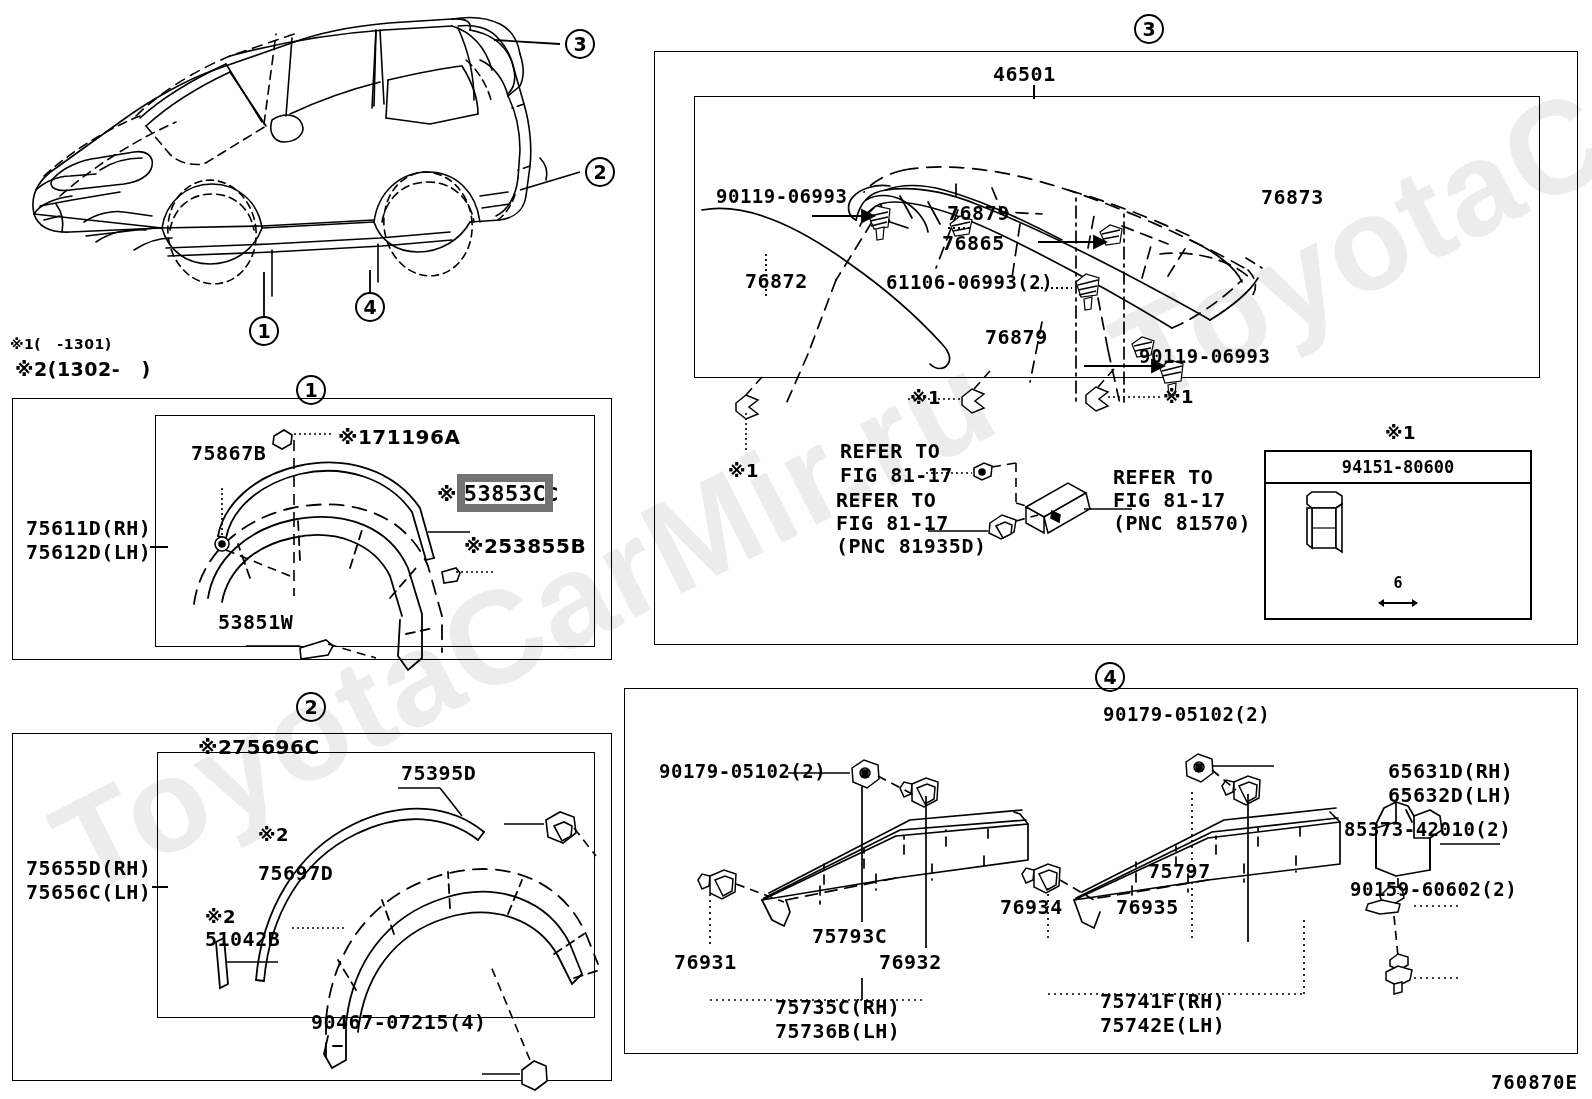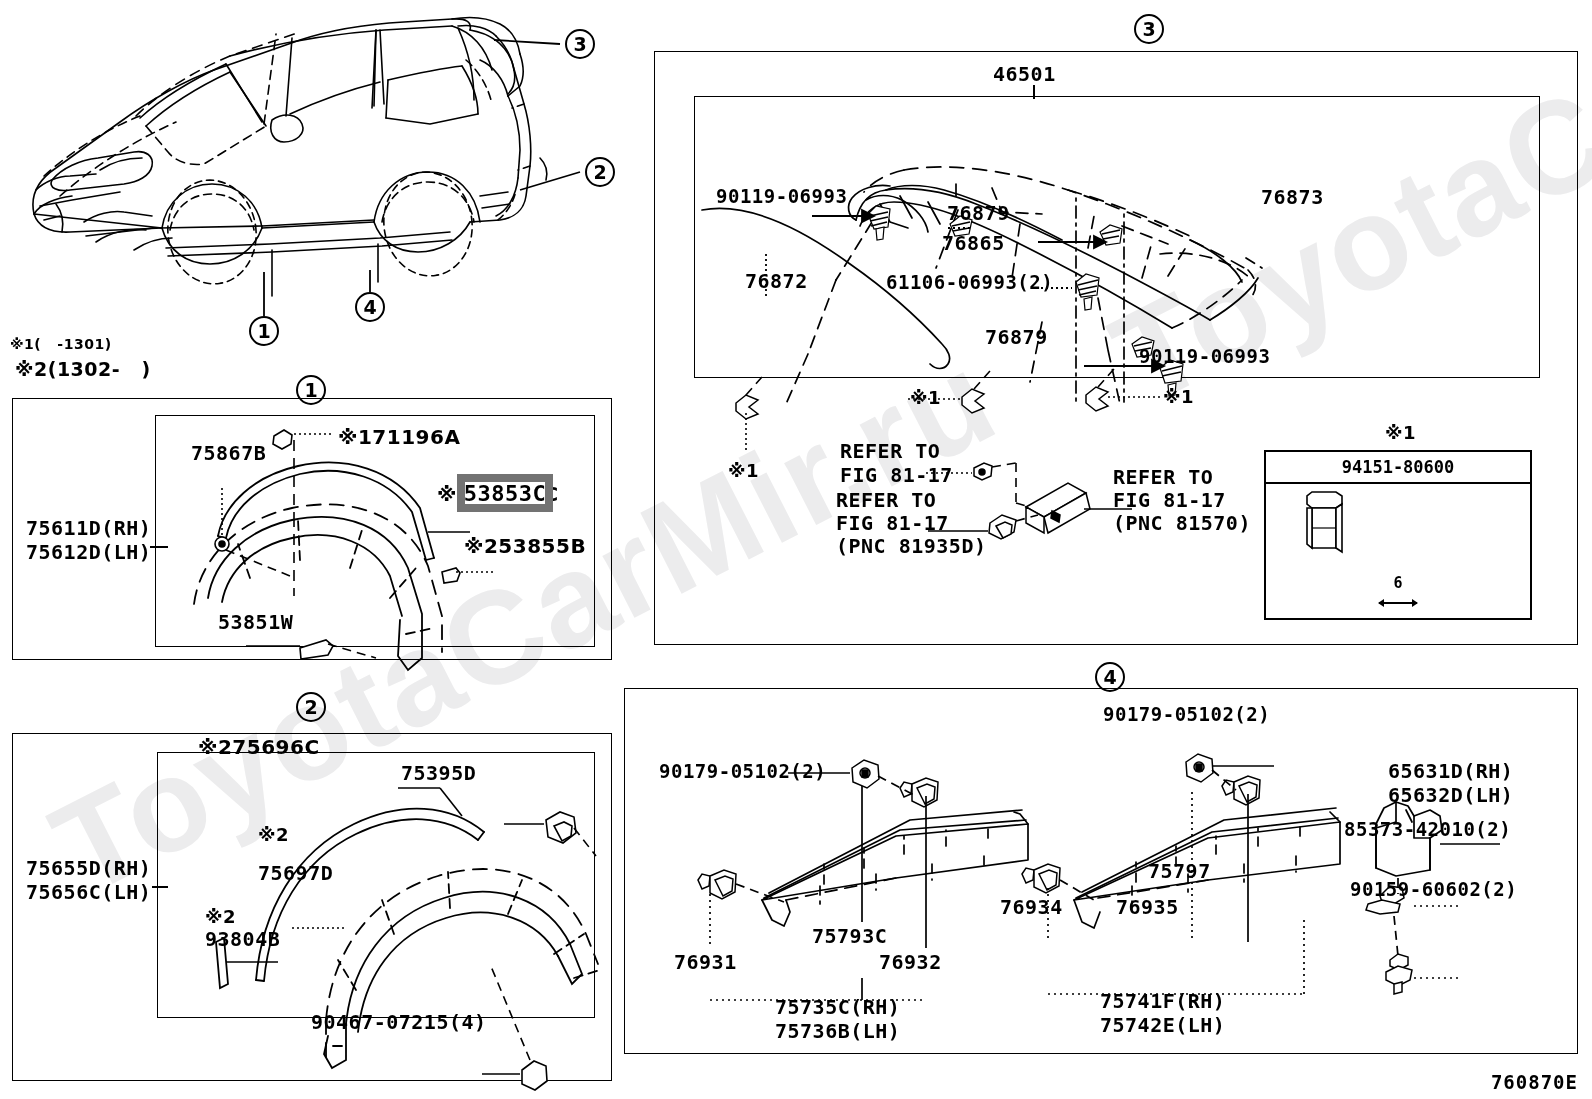--- a/index.html
+++ b/index.html
@@ -273,21 +273,21 @@
       <line x1="380" y1="312" x2="340" y2="216" stroke-dasharray="9 6"></line>
       <line x1="332" y1="326" x2="370" y2="326"></line>
     </g>
   </svg>
 
   <div class="lbl kome" style="left:198px;top:736px;text-align:right;">※275696C</div>
   <div class="lbl" style="left:401px;top:762px;">75395D</div>
   <div class="lbl kome" style="left:258px;top:824px;font-size:18px;">※2</div>
   <div class="lbl" style="left:258px;top:862px;">75697D</div>
   <div class="lbl kome" style="left:205px;top:906px;font-size:18px;">※2</div>
-  <div class="lbl" style="left:205px;top:928px;">93804B</div>
+  <div class="lbl" style="left:205px;top:928px;">51042B</div>
   <div class="lbl" style="left:311px;top:1011px;">90467-07215(4)</div>
 
   <div class="circ" style="left:1134px;top:14px;">3</div>
   <div class="box" style="left:654px;top:51px;width:924px;height:594px;"></div>
   <div class="box" style="left:694px;top:96px;width:846px;height:282px;"></div>
 
   <div class="lbl" style="left:993px;top:63px;">46501</div>
   <div class="ln lnv" style="left:1033px;top:85px;height:14px;"></div>
 
   <svg width="870" height="320" style="left:690px;top:92px;">

